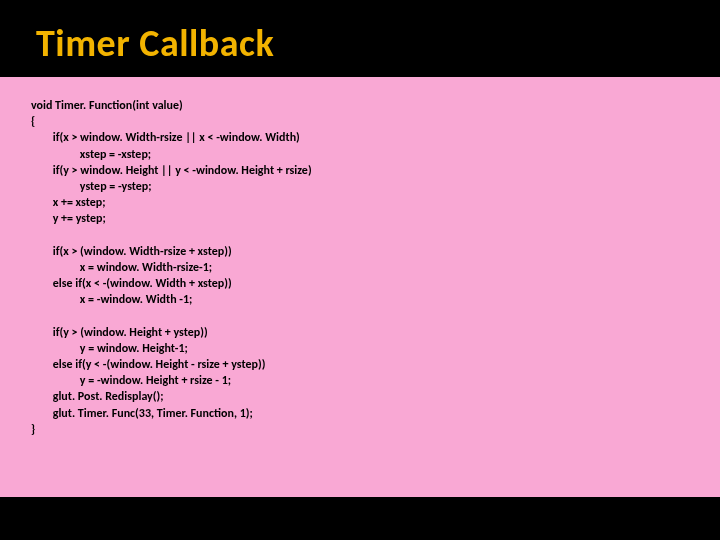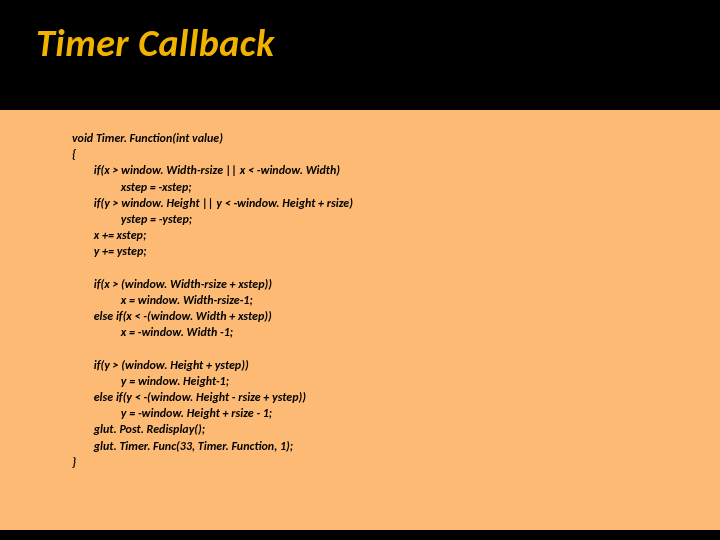--- a/index.html
+++ b/index.html
@@ -9,37 +9,36 @@
     height: 540px;
     background: #000;
     font-family: Calibri, "Segoe UI", Arial, sans-serif;
     overflow: hidden;
   }
   .slide {
     width: 720px;
     height: 379px;
     background: #000;
     position: relative;
-    font-style: italic;
   }
   .title-bar {
     padding: 20px 0 10px 36px;
   }
   .title {
     color: #f2b300;
     font-size: 38px;
     font-weight: 700;
     letter-spacing: 0.5px;
   }
   .body-area {
-    background: #fdba74;
-    margin: 34px 0 0 0;
+    background: #f9a8d4;
+    margin: 1px 0 0 0;
     width: 720px;
     height: 420px;
-    padding: 20px 0 0 72px;
+    padding: 20px 0 0 31px;
     box-sizing: border-box;
   }
   .code {
     font-family: Calibri, "Segoe UI", Arial, sans-serif;
     font-size: 12px;
     line-height: 1.35;
     color: #000;
     white-space: pre;
     font-weight: 600;
   }

